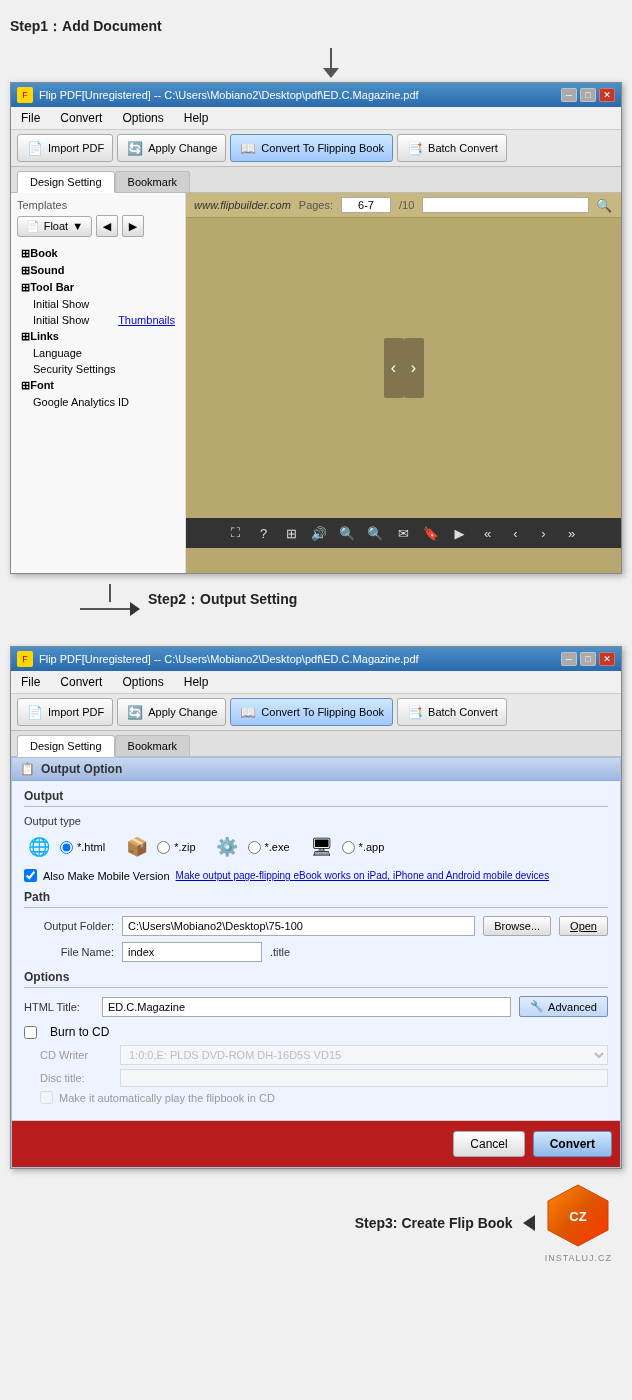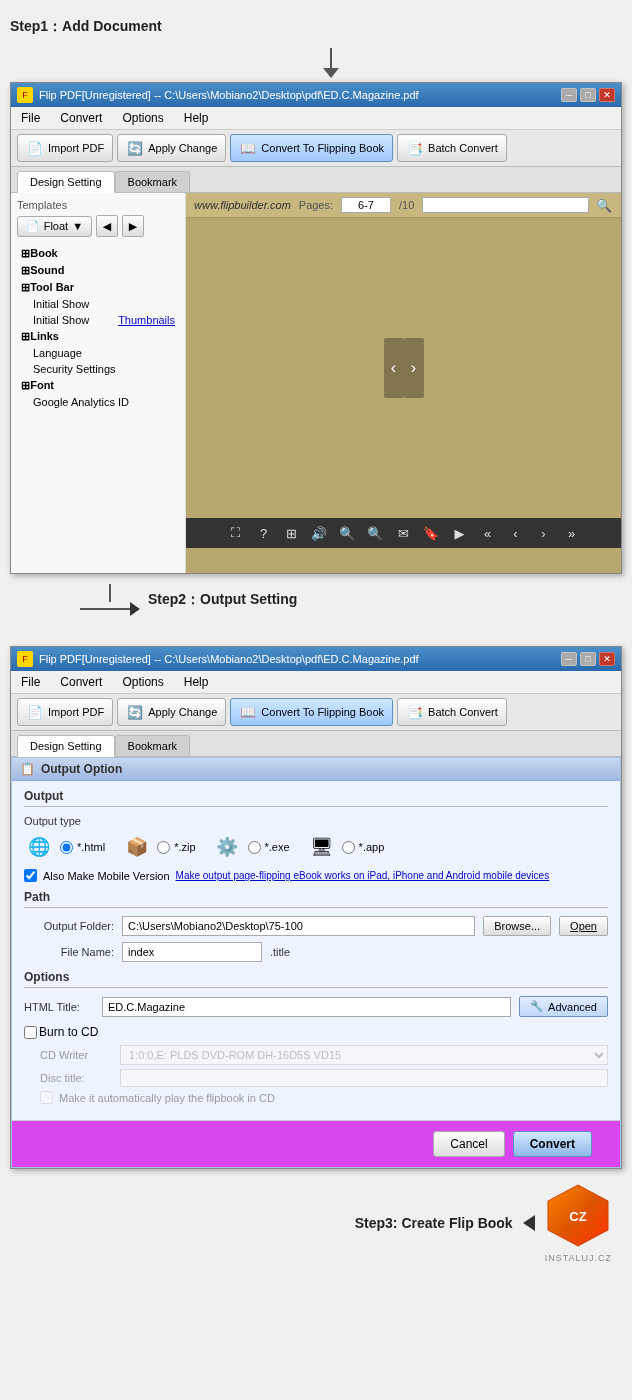--- a/index.html
+++ b/index.html
@@ -454,21 +454,21 @@
       border-radius: 2px;
       display: flex;
       align-items: center;
       gap: 4px;
     }
 
     .burn-cd-section { margin-bottom: 8px; }
     .burn-cd-row {
       display: flex;
       align-items: center;
-      gap: 2px;
+      gap: 13px;
       margin-bottom: 6px;
     }
     .cd-writer-row {
       display: flex;
       align-items: center;
       gap: 8px;
       margin-bottom: 4px;
       padding-left: 16px;
     }
     .cd-label { width: 72px; font-size: 11px; color: #999; }
@@ -501,23 +501,23 @@
       align-items: center;
       gap: 6px;
     }
     .autoplay-label { font-size: 11px; color: #999; }
 
     
     .bottom-buttons {
       display: flex;
       justify-content: flex-end;
       gap: 8px;
-      padding: 10px 28px 10px;
+      padding: 10px 8px 10px;
       border-top: 1px solid #ccc;
-      background: #d946ef;
+      background: #b91c1c;
     }
     .cancel-btn {
       padding: 5px 16px;
       border: 1px solid #aaa;
       background: linear-gradient(to bottom, #fff 0%, #ddd 100%);
       cursor: pointer;
       font-size: 12px;
       border-radius: 3px;
     }
     .convert-btn {

